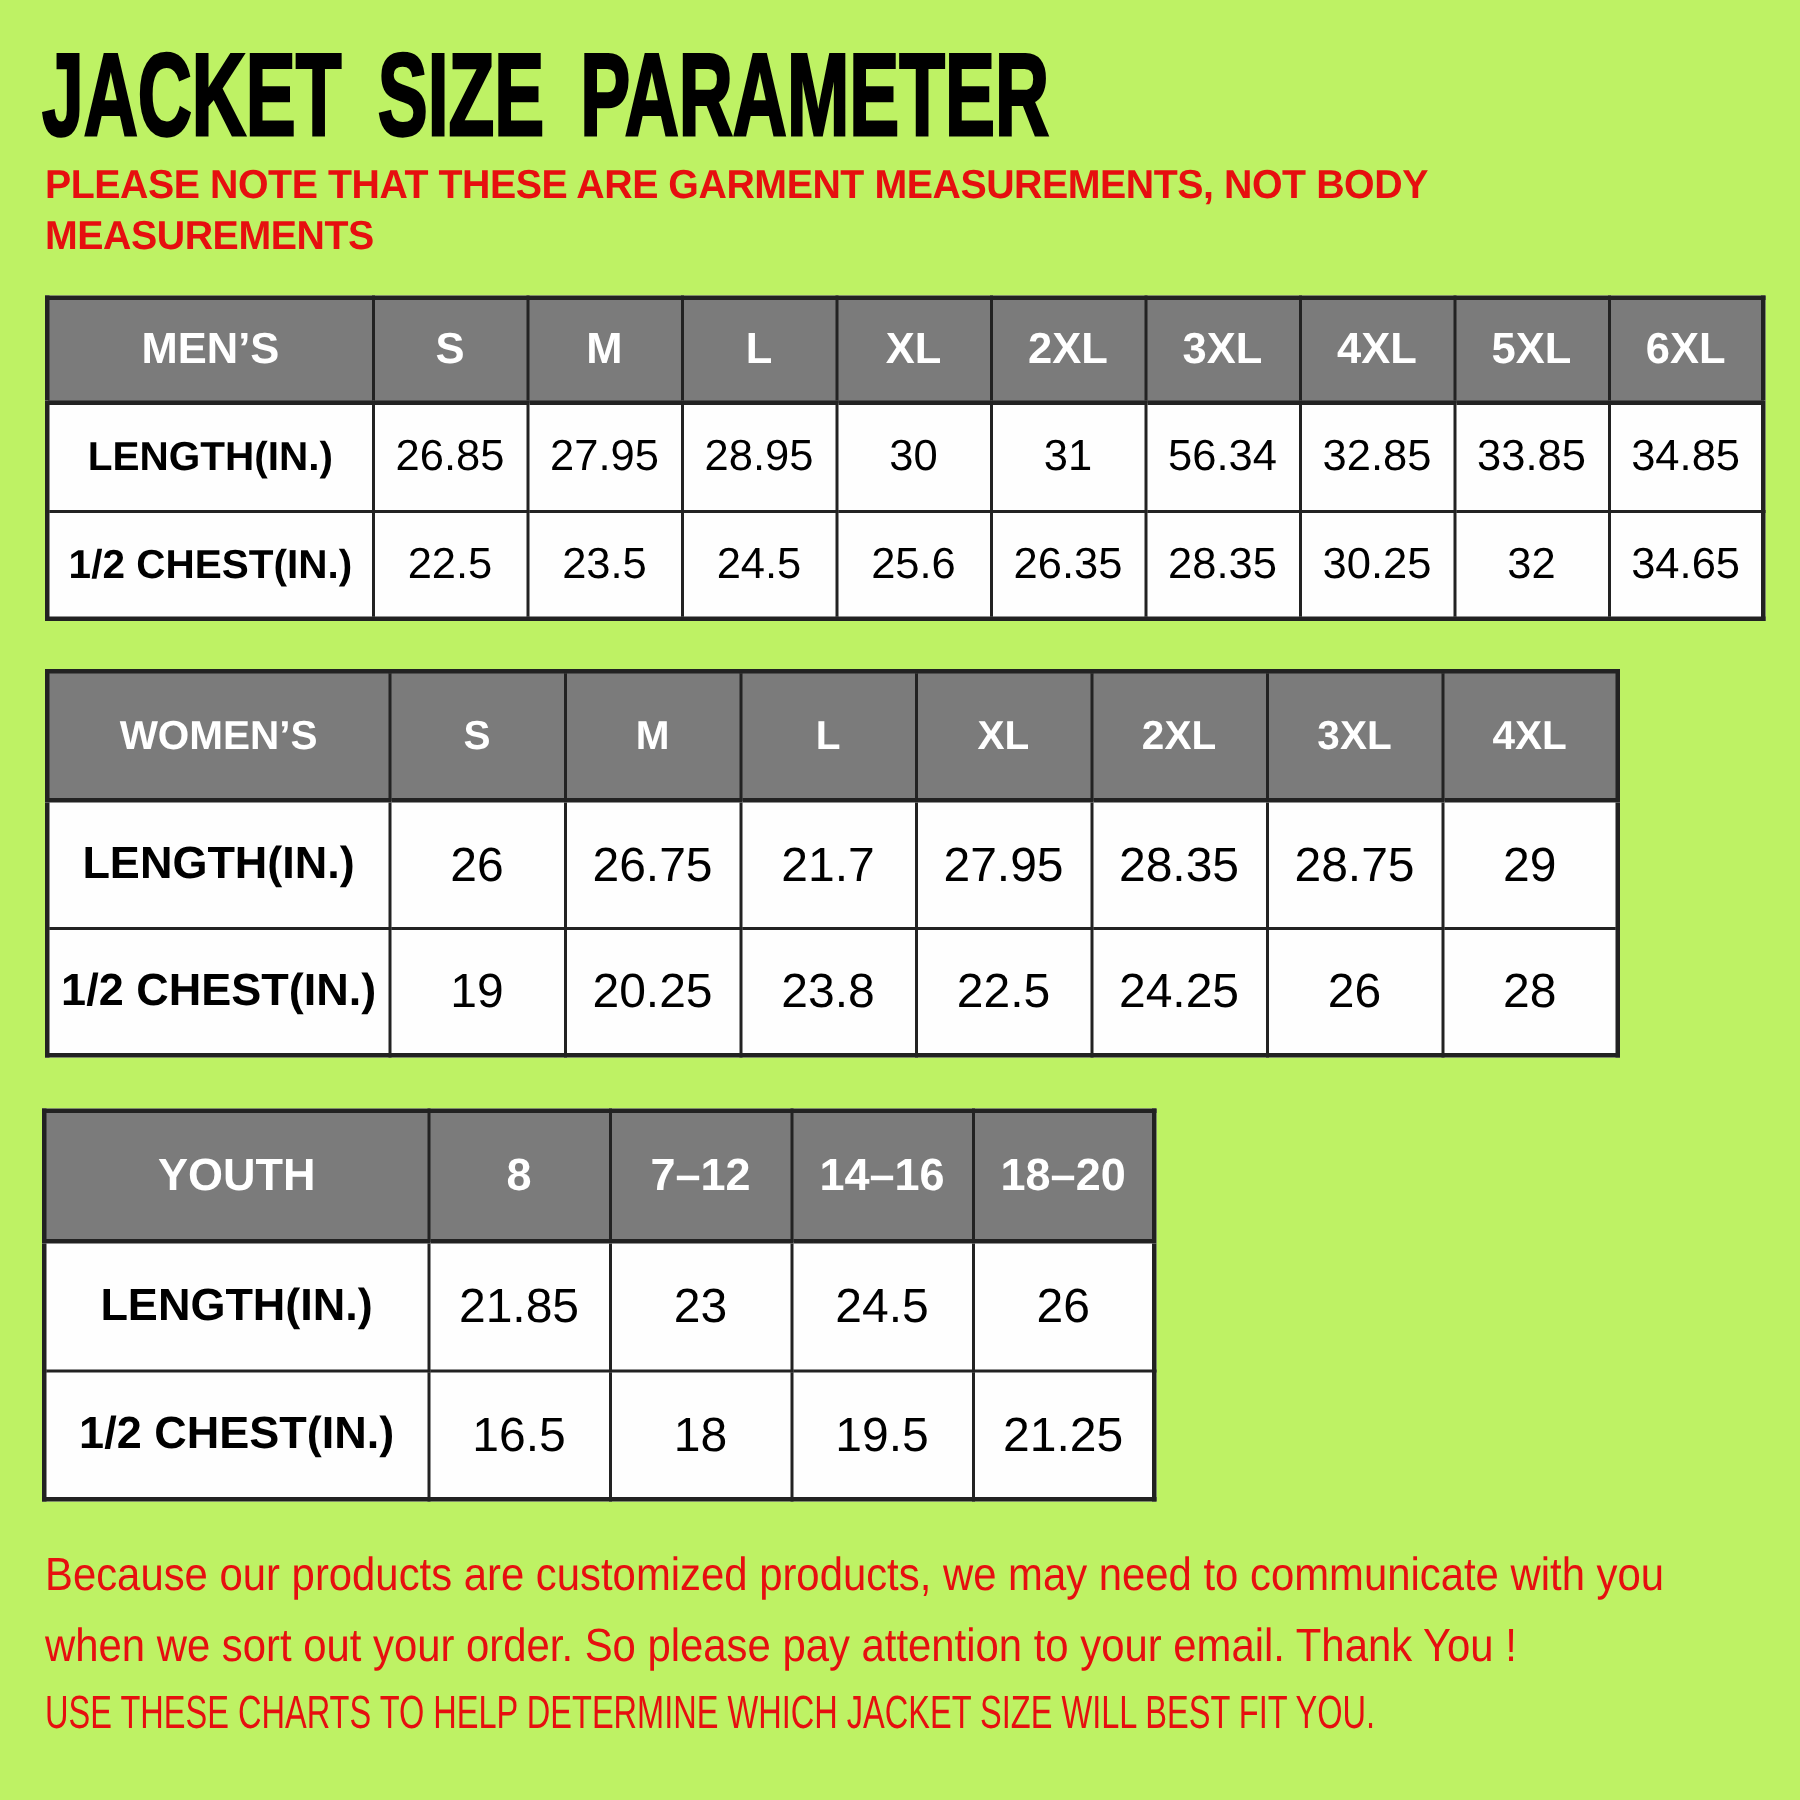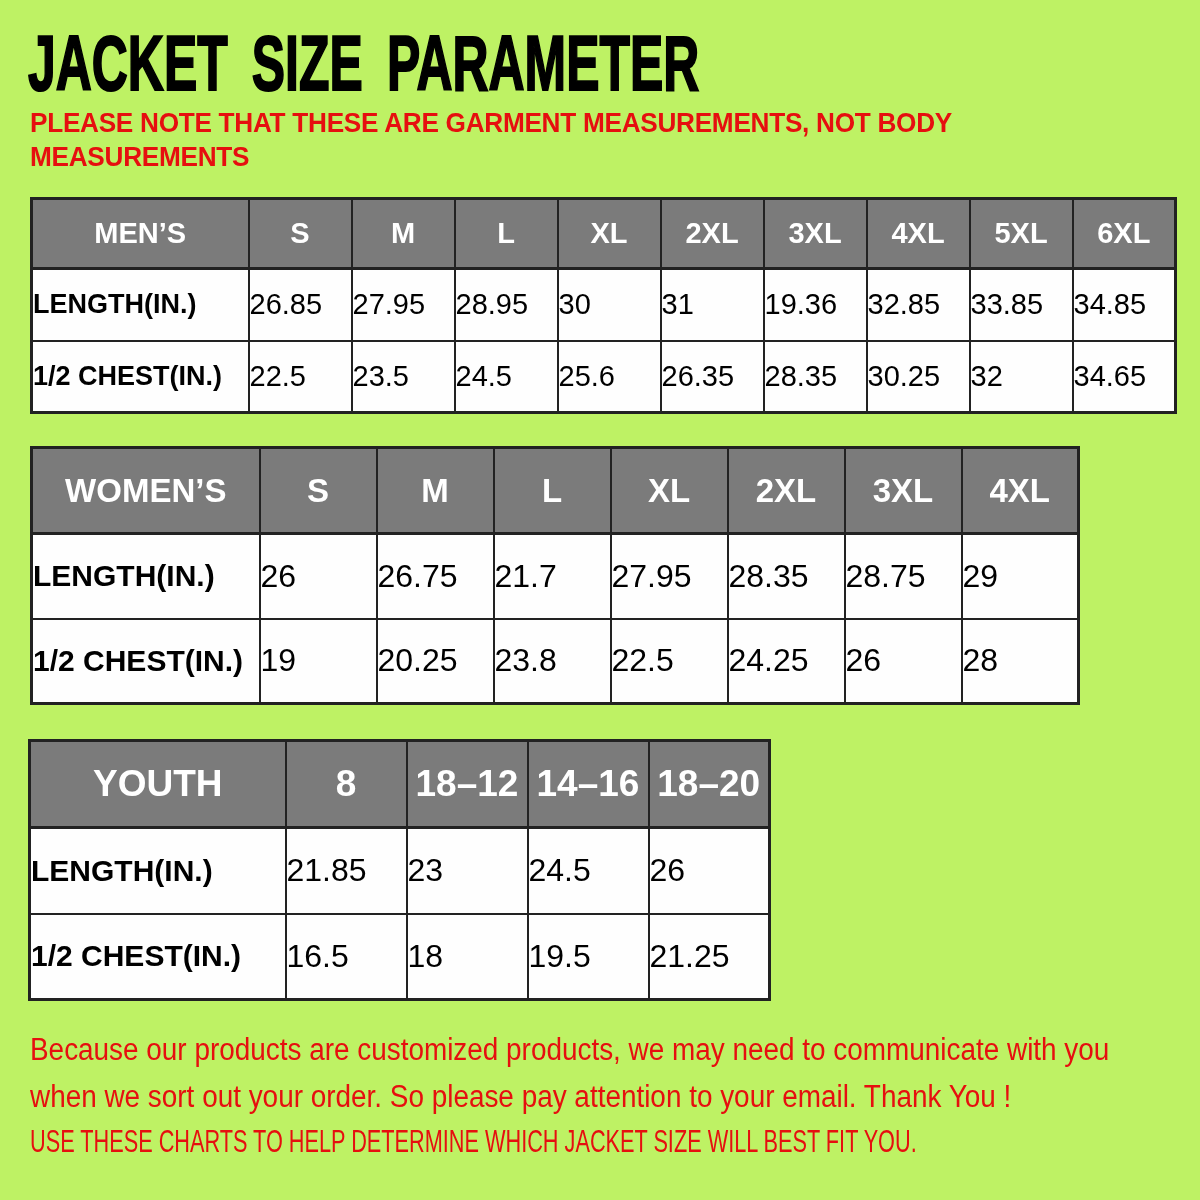--- a/index.html
+++ b/index.html
@@ -33,37 +33,37 @@
     background:#fff;
   }
   table, th, td { border:2px solid #222222; }
   table { border-width:3px;padding-left:16px; }
   th {
     background:#7b7b7b; color:#ffffff;
     font-weight:bold; text-align:center; vertical-align:middle;
     border-bottom-width:3px;
   }
   td {
-    color:#000; text-align:left; vertical-align:middle;
+    color:#000; text-align:center; vertical-align:middle;
     background:#fefefe;
   }
   td.rowlabel { font-weight:bold; }
 
   .t-mens   { left:30px; top:197px; width:1144px; }
   .t-mens th { height:70px; font-size:29px; }
   .t-mens td { height:72px; font-size:29px; }
   .t-mens td.rowlabel { font-size:27px; }
 
   .t-womens { left:30px; top:446px; width:1048px; }
-  .t-womens th { height:86px; font-size:33px;text-align:center; }
+  .t-womens th { height:86px; font-size:27px;text-align:center; }
   .t-womens td { height:85px; font-size:32px; }
   .t-womens td.rowlabel { font-size:30px; }
 
   .t-youth  { left:28px; top:739px; width:741px; }
-  .t-youth th { height:87px; font-size:37px; }
+  .t-youth th { height:87px; font-size:30px; }
   .t-youth td { height:86px; font-size:32px; }
   .t-youth td.rowlabel { font-size:30px; }
 
   .footer-para1 {
     position:absolute; left:30px; top:1026px;
     color:#e60f0f; font-size:31px; line-height:47px;
     transform:scaleX(0.90); transform-origin:left top;
     white-space:nowrap;
   }
   .footer-para2 {
@@ -111,21 +111,21 @@
       <th>5XL</th>
       <th>6XL</th>
     </tr>
     <tr>
       <td class="rowlabel">LENGTH(IN.)</td>
       <td>26.85</td>
       <td>27.95</td>
       <td>28.95</td>
       <td>30</td>
       <td>31</td>
-      <td>19.36</td>
+      <td>56.34</td>
       <td>32.85</td>
       <td>33.85</td>
       <td>34.85</td>
     </tr>
     <tr>
       <td class="rowlabel">1/2 CHEST(IN.)</td>
       <td>22.5</td>
       <td>23.5</td>
       <td>24.5</td>
       <td>25.6</td>
@@ -188,21 +188,21 @@
       <col style="width:256px">
         <col style="width:121px">
         <col style="width:121px">
         <col style="width:121px">
         <col style="width:121px">
     </colgroup>
     <tbody>
         <tr>
       <th>YOUTH</th>
       <th>8</th>
-      <th>18–12</th>
+      <th>7–12</th>
       <th>14–16</th>
       <th>18–20</th>
     </tr>
     <tr>
       <td class="rowlabel">LENGTH(IN.)</td>
       <td>21.85</td>
       <td>23</td>
       <td>24.5</td>
       <td>26</td>
     </tr>

